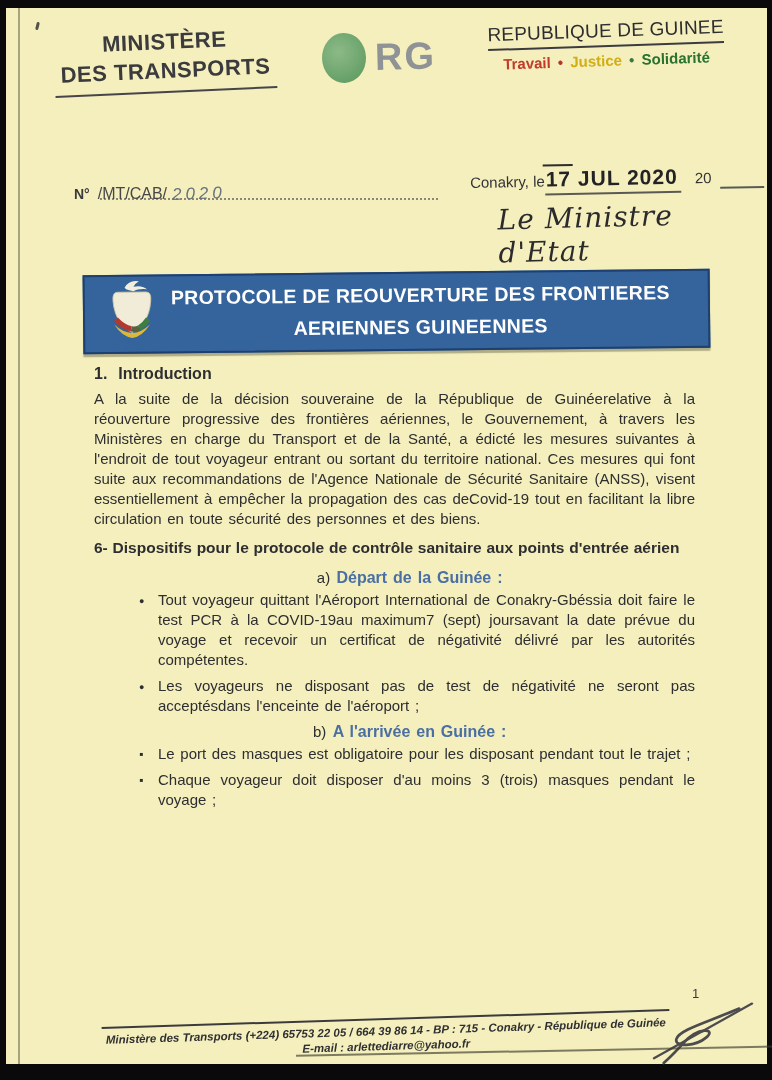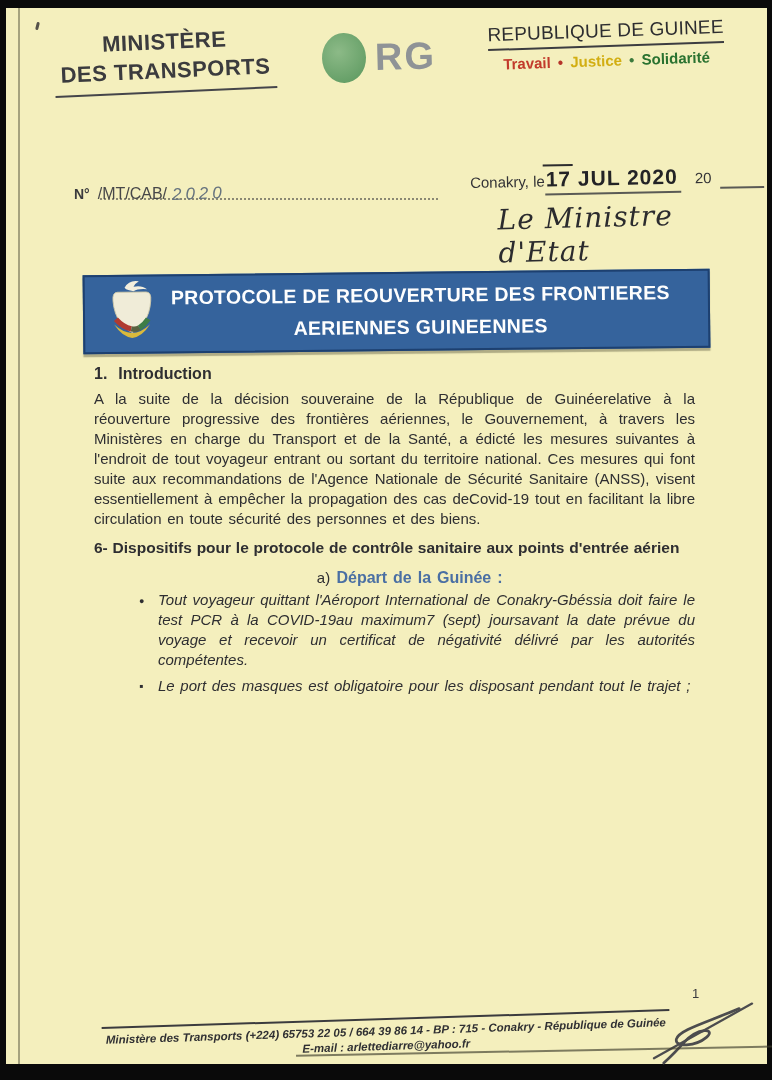--- a/index.html
+++ b/index.html
@@ -96,21 +96,21 @@
   .sec1-head .num { margin-right:11px; }
   .intro-para { margin:4px 0 5px 0; }
   .sec2-head { font-weight:bold; font-size:15.5px; margin:9px 0 10px 0; text-align:left; word-spacing:.5px; }
 
   .sub { margin-left:24px; }
   .sub-head { margin:6px 0 2px 0; text-align:center; }
   .sub-label { display:inline-block; width:26px; color:#2e2e31; font-size:15px; }
   .sub-title { color:#4a6fa3; font-weight:bold; font-size:16px; }
 
   ul.bullets { list-style:none; margin:2px 0 0 21px; padding:0; }
-  ul.bullets li { position:relative; padding-left:19px; margin-bottom:6px;font-style:italic; }
+  ul.bullets li { position:relative; padding-left:19px; margin-bottom:6px; }
   ul.round li::before { content:"●"; position:absolute; left:0; top:1px; font-size:9px; color:#2e2e31; }
   ul.square li::before { content:"▪"; position:absolute; left:0; top:0; font-size:12px; color:#2e2e31; }
 
   .page-number { position:absolute; left:686px; top:978px; font-size:13px; color:#3a3a3d; }
 
   
   .doc-footer {
     position:absolute; left:96px; top:1010px; width:568px;
     border-top:2px solid #3b3b3e; padding-top:5px;
     transform:rotate(-1.8deg);
@@ -191,26 +191,31 @@
     <p class="intro-para">A la suite de la décision souveraine de la République de Guinéerelative à la réouverture progressive des frontières aériennes, le Gouvernement, à travers les Ministères en charge du Transport et de la Santé, a édicté les mesures suivantes à l'endroit de tout voyageur entrant ou sortant du territoire national. Ces mesures qui font suite aux recommandations de l'Agence Nationale de Sécurité Sanitaire (ANSS), visent essentiellement à empêcher la propagation des cas deCovid-19 tout en facilitant la libre circulation en toute sécurité des personnes et des biens.</p>
 
     <div class="sec2-head">6- Dispositifs pour le protocole de contrôle sanitaire aux points d'entrée aérien</div>
 
     <div class="sub">
       <div class="sub-head">
         <span class="sub-label">a)</span><span class="sub-title">Départ de la Guinée :</span>
       </div>
       <ul class="bullets round">
         <li>Tout voyageur quittant l'Aéroport International de Conakry-Gbéssia doit faire le test PCR à la COVID-19au maximum7 (sept) joursavant la date prévue du voyage et recevoir un certificat de négativité délivré par les autorités compétentes.</li>
+        <li>Les voyageurs ne disposant pas de test de négativité ne seront pas acceptésdans l'enceinte de l'aéroport ;</li>
       </ul>
     </div>
 
     <div class="sub">
+      <div class="sub-head">
+        <span class="sub-label">b)</span><span class="sub-title">A l'arrivée en Guinée :</span>
+      </div>
       <ul class="bullets square">
         <li>Le port des masques est obligatoire pour les disposant pendant tout le trajet ;</li>
+        <li>Chaque voyageur doit disposer d'au moins 3 (trois) masques pendant le voyage ;</li>
       </ul>
     </div>
   </div>
 
   <div class="page-number">1</div>
 
   <div class="doc-footer">
     <div class="l1">Ministère des Transports (+224) 65753 22 05 / 664 39 86 14 - BP : 715 - Conakry - République de Guinée</div>
     <div class="l2">E-mail : arlettediarre@yahoo.fr</div>
   </div>

